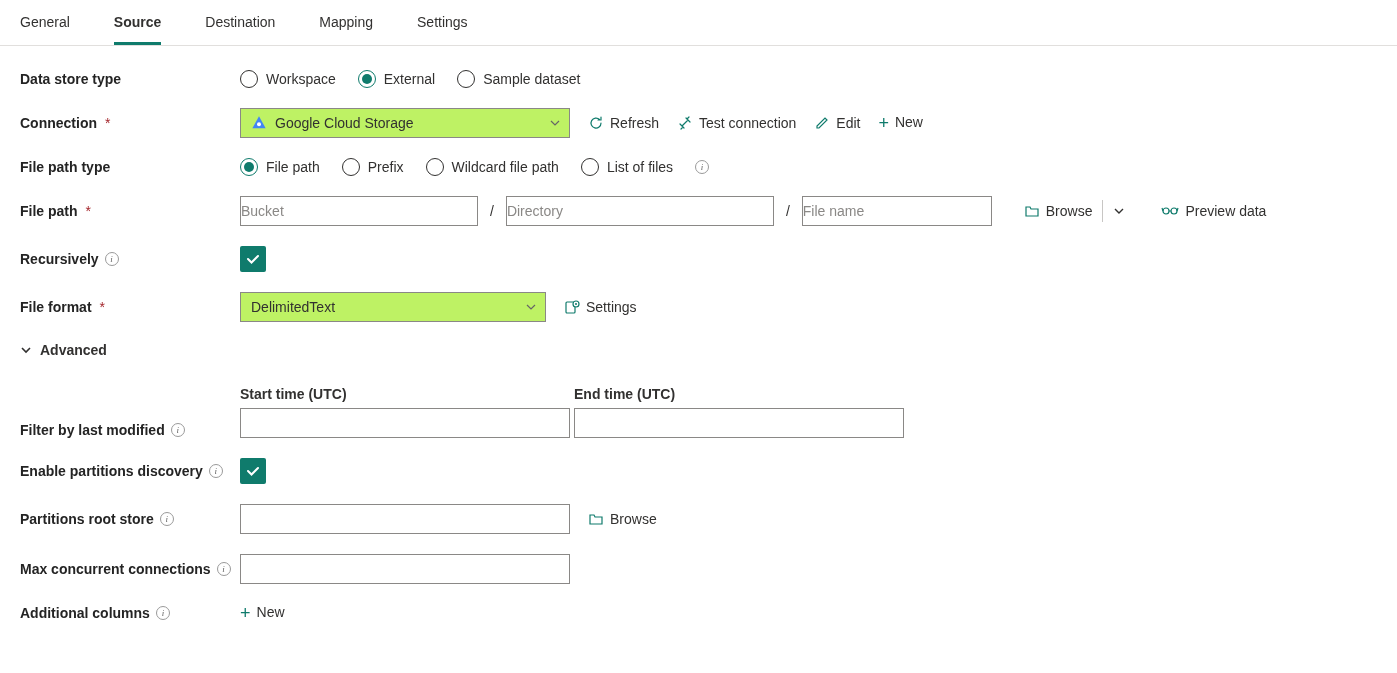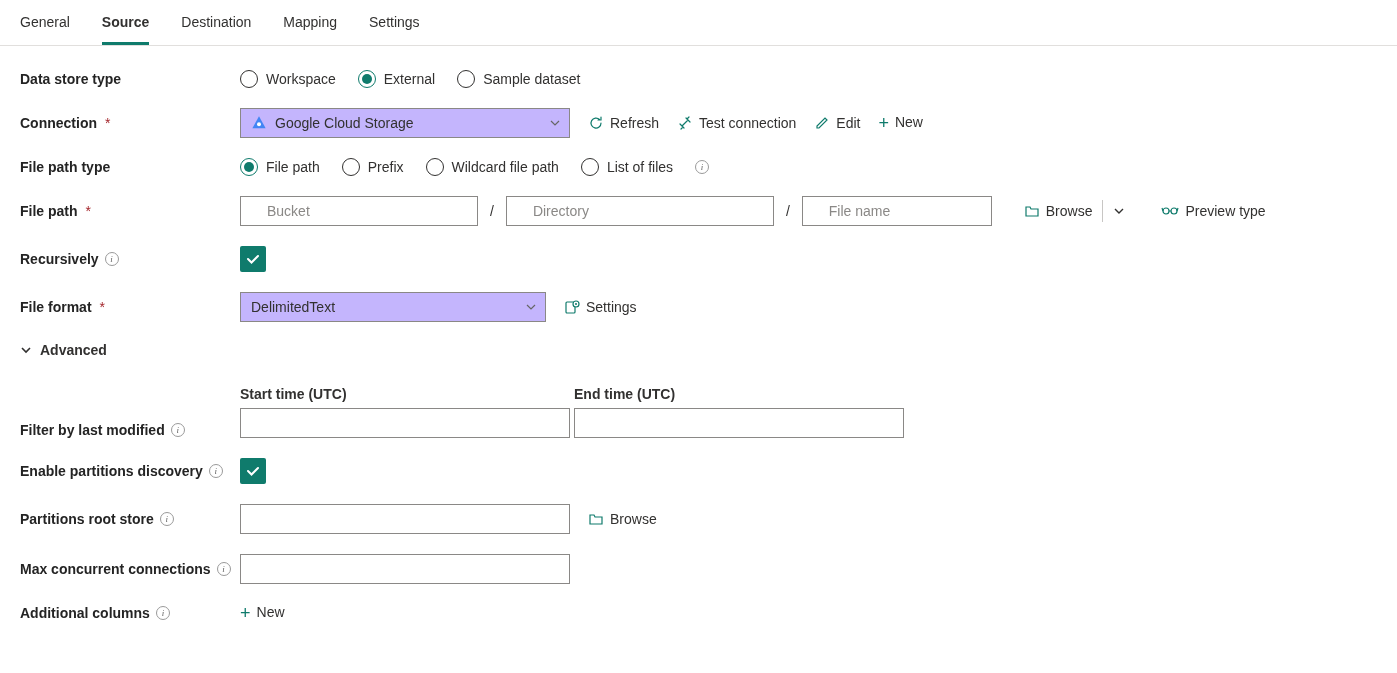--- a/index.html
+++ b/index.html
@@ -1,20 +1,20 @@
 <!DOCTYPE html>
 <html><head>
 <meta charset="utf-8">
 <style>
   * { box-sizing: border-box; }
   html, body { margin: 0; padding: 0; font-family: "Segoe UI", Arial, sans-serif; font-size: 14px; color: #323130; background: #fff; }
   .page { width: 1397px; }
 
   
-  .tabs { display: flex; gap: 32px; padding: 10px 20px 0 20px; border-bottom: 1px solid #e1dfdd; }
+  .tabs { display: flex; gap: 44px; padding: 10px 20px 0 20px; border-bottom: 1px solid #e1dfdd; }
   .tab { padding: 4px 0 12px 0; cursor: pointer; color: #323130; }
   .tab.active { font-weight: 600; border-bottom: 3px solid #0f7b6c; }
 
   
   .form { padding: 24px 20px 40px 20px; }
   .row { display: flex; align-items: center; margin-bottom: 20px; }
   .label-col { width: 220px; display: flex; align-items: center; gap: 6px; font-weight: 600; color: #242424; }
   .req { color: #a4262c; font-weight: 400; margin-left: 2px; }
   .info-icon { width: 14px; height: 14px; border: 1px solid #9a9a9a; border-radius: 50%; display: inline-flex; align-items: center; justify-content: center; font-size: 9px; color: #666; font-weight: 400; font-style: italic; font-family: serif; }
 
@@ -22,31 +22,31 @@
 
   
   .radio-group { display: flex; align-items: center; gap: 22px; }
   .radio-item { display: flex; align-items: center; gap: 8px; cursor: pointer; }
   .radio-outer { width: 18px; height: 18px; border: 1px solid #323130; border-radius: 50%; display: flex; align-items: center; justify-content: center; }
   .radio-item.selected .radio-outer { border-color: #0f7b6c; }
   .radio-inner { width: 10px; height: 10px; border-radius: 50%; background: transparent; }
   .radio-item.selected .radio-inner { background: #0f7b6c; }
 
   
-  .select { display: flex; align-items: center; justify-content: space-between; border: 1px solid #8a8886; height: 30px; padding: 0 8px 0 10px; background: #c4b5fd; cursor: pointer; }
+  .select { display: flex; align-items: center; justify-content: space-between; border: 1px solid #8a8886; height: 30px; padding: 0 8px 0 10px; background: #bef264; cursor: pointer; }
   .select .chev { color: #666; }
   .gcs-icon { width: 16px; height: 16px; margin-right: 8px; flex-shrink: 0; }
   .gcs-box { display: flex; align-items: center; }
 
   
   .action { display: flex; align-items: flex-start; gap: 6px; cursor: pointer; color: #323130; }
   .action svg, .action .glyph { color: #0f7b6c; }
 
   
-  .text-input { border: 1px solid #8a8886; height: 30px; padding: 0 26px; font-size: 14px; font-family: inherit; outline: none; }
+  .text-input { border: 1px solid #8a8886; height: 30px; padding: 0 0; font-size: 14px; font-family: inherit; outline: none; }
   .text-input::placeholder { color: #8a8886; }
 
   
   .checkbox { width: 26px; height: 26px; background: #0f7b6c; display: flex; align-items: center; justify-content: center; cursor: pointer; border-radius: 2px; }
   .checkbox svg { stroke: #fff; }
 
   
   .slash { color: #323130; padding: 0 2px; }
 
   
@@ -204,21 +204,21 @@
         <svg width="12" height="12" viewBox="0 0 12 12">
             <path d="M2 4 L6 8 L10 4" stroke="#323130" stroke-width="1.4" fill="none"></path>
           </svg>
         <div style="width:16px"></div>
         <div class="action">
           <svg width="18" height="14" viewBox="0 0 18 14">
               <circle cx="5" cy="8" r="3" stroke="#0f7b6c" stroke-width="1.2" fill="none"></circle>
               <circle cx="13" cy="8" r="3" stroke="#0f7b6c" stroke-width="1.2" fill="none"></circle>
               <path d="M8 8h2 M2 8 L1 5 M16 8 L17 5" stroke="#0f7b6c" stroke-width="1.2" fill="none"></path>
             </svg>
-          <span>Preview type</span>
+          <span>Preview data</span>
         </div>
       </div>
     </div>
 
     <div class="row">
       <div class="label-col">
         <span>Recursively</span>
         <span class="info-icon">i</span>
       </div>
       <div class="ctrl-col">

